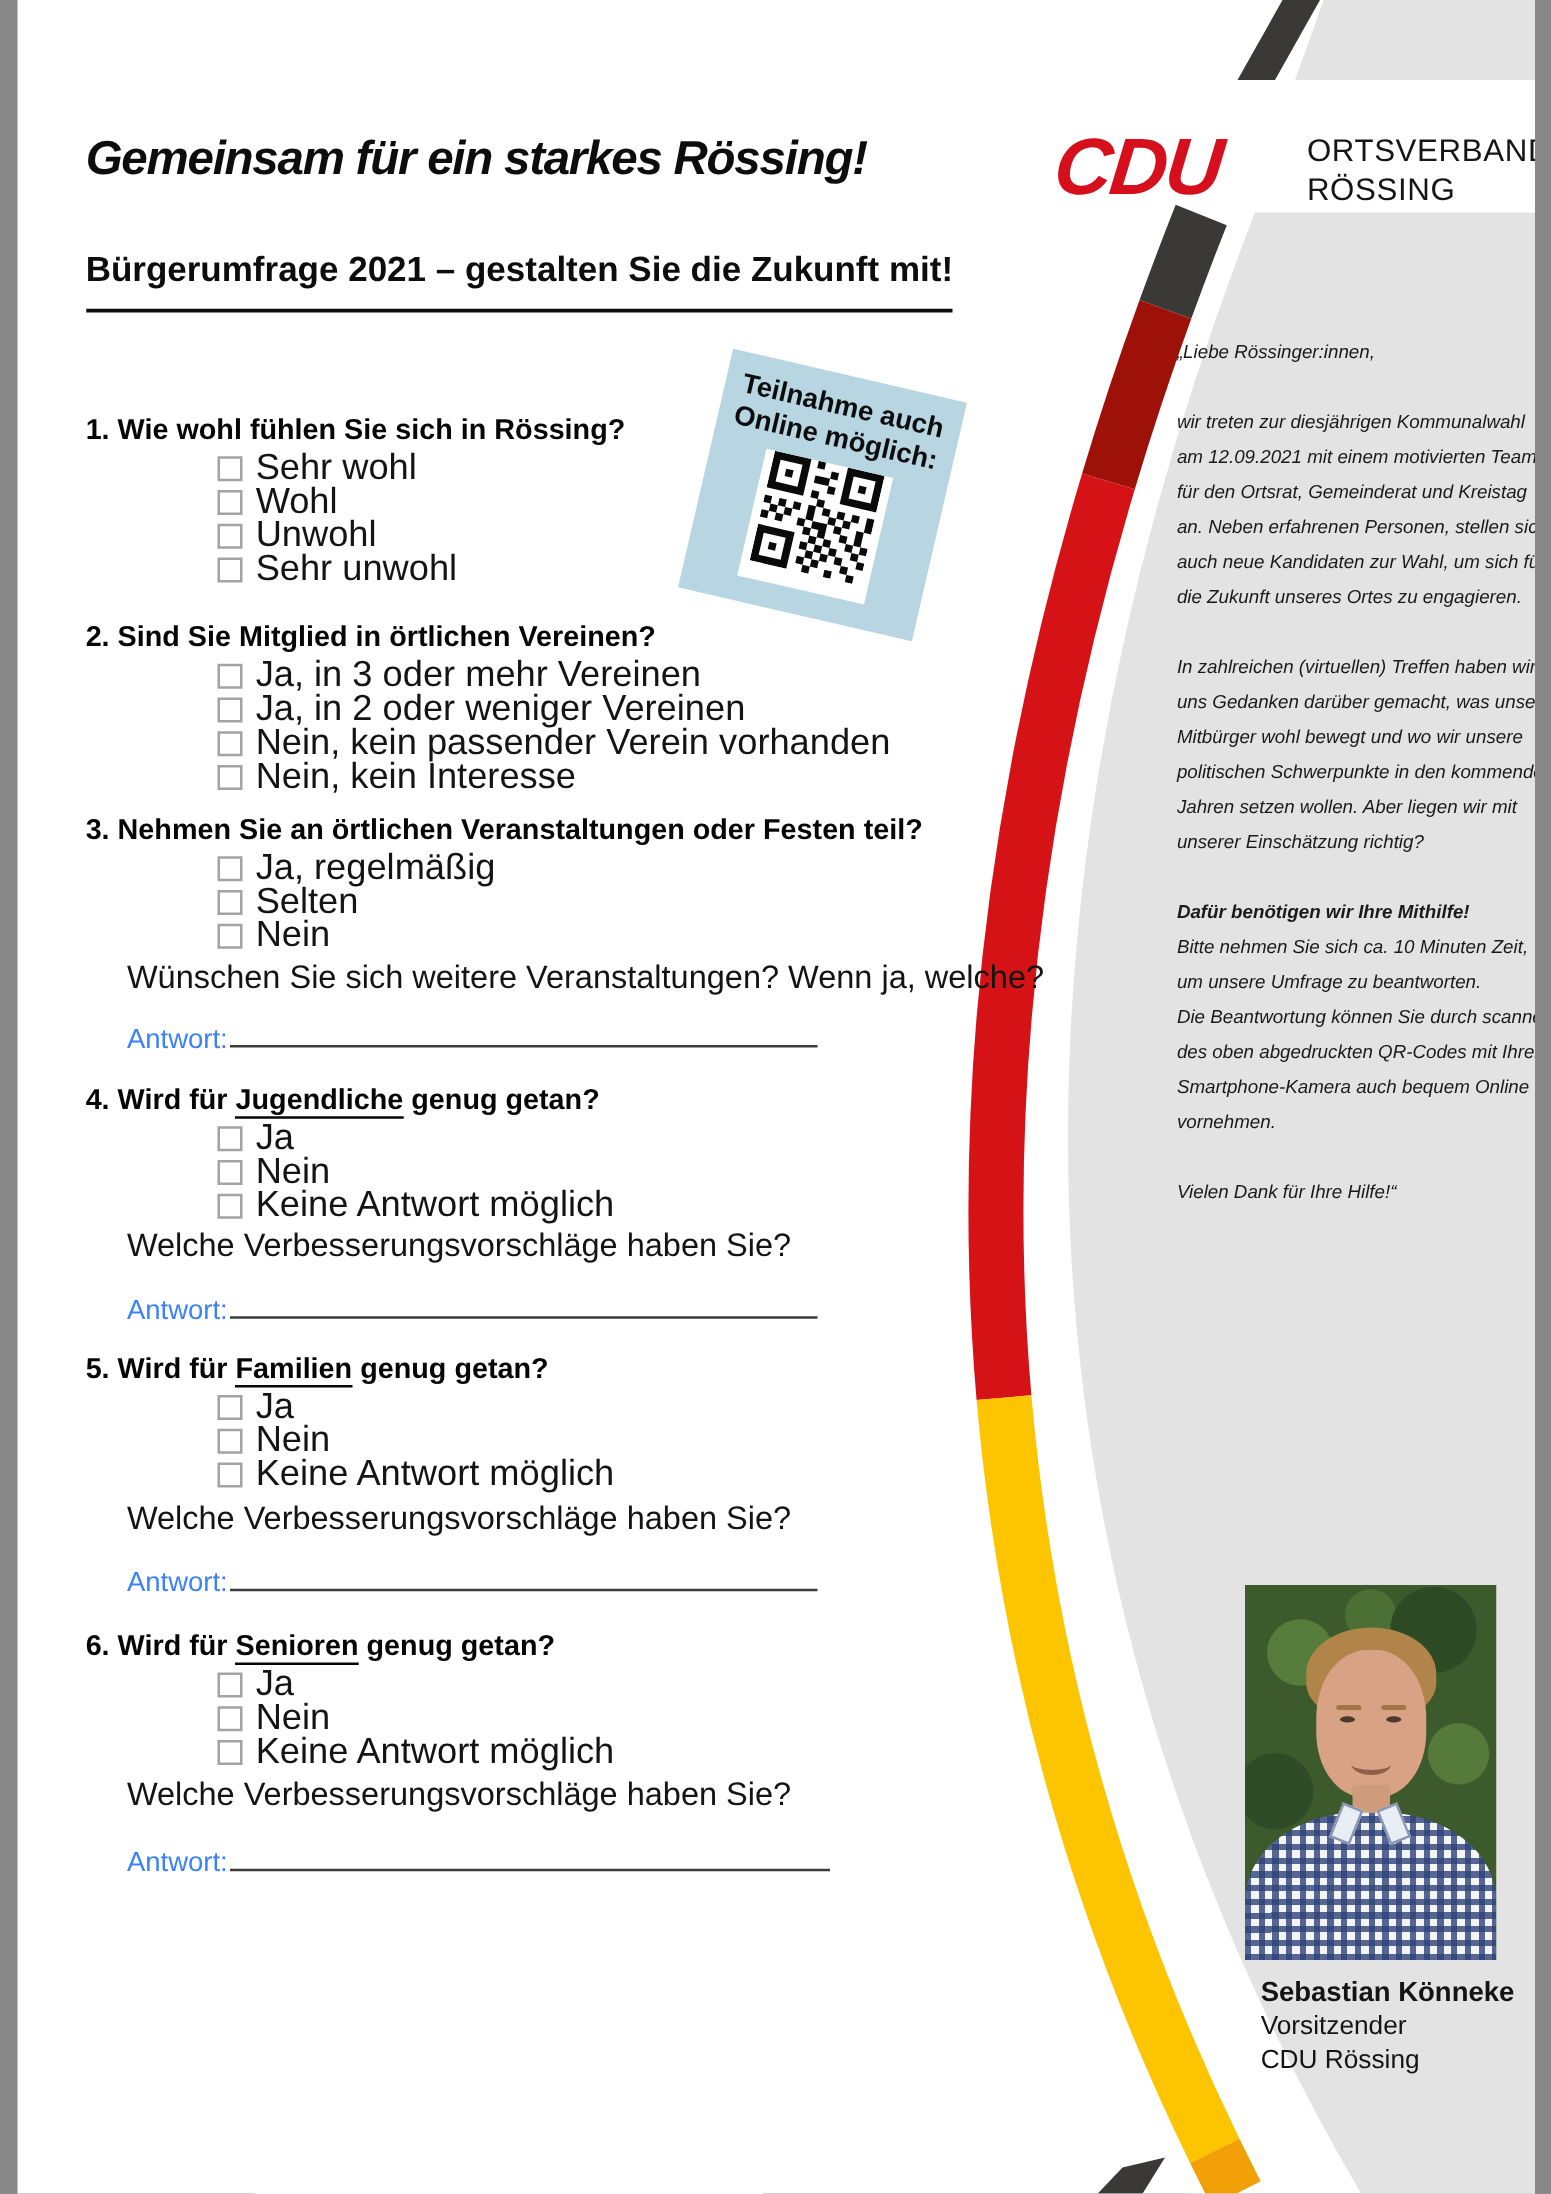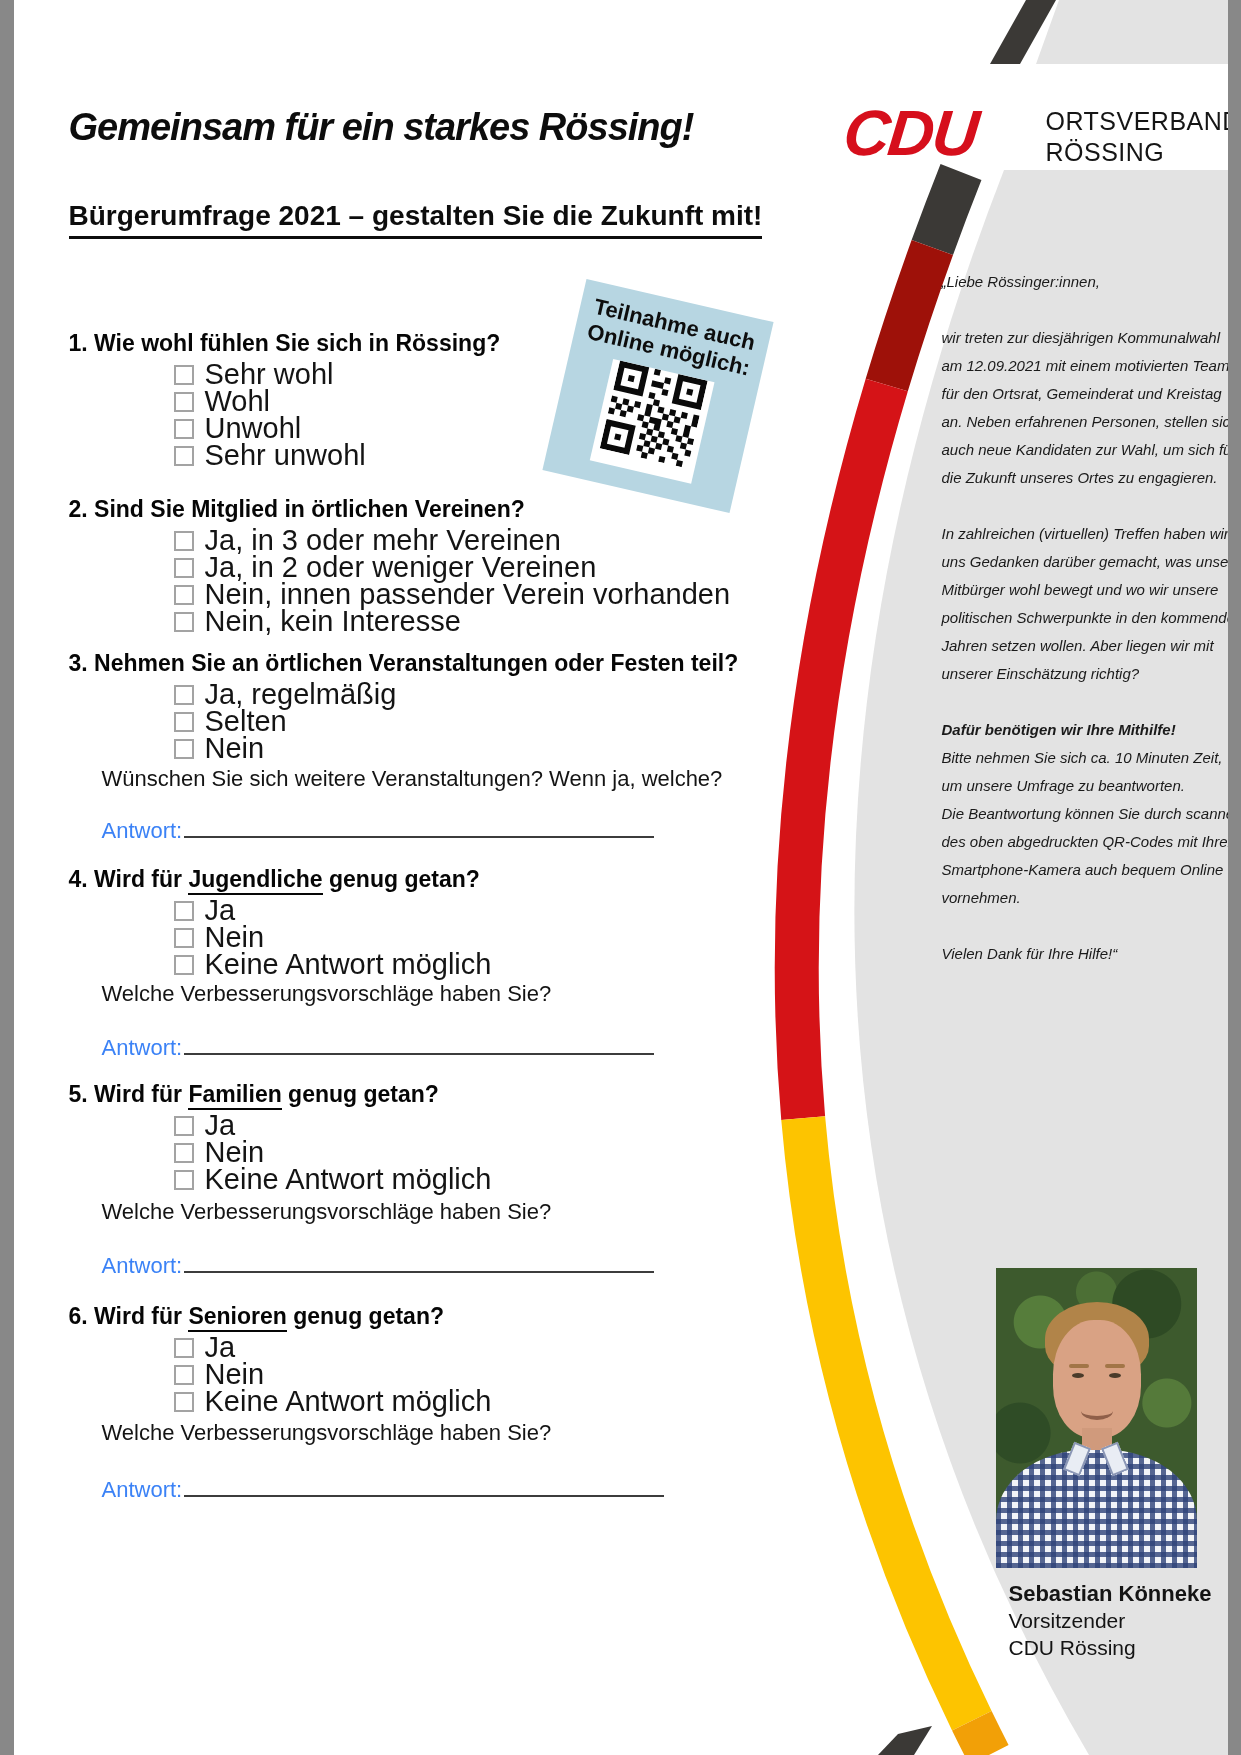--- a/index.html
+++ b/index.html
@@ -5,38 +5,38 @@
   html,body{margin:0;padding:0;background:#888;}
   #page{position:relative;width:1214px;height:1755px;background:#ffffff;overflow:hidden;
         font-family:"Liberation Sans",sans-serif;color:#111;margin:0 auto;}
   .abs{position:absolute;}
   
   #deco{position:absolute;left:0;top:0;width:1241px;height:1755px;pointer-events:none;}
   
   #main-title{left:55px;top:106px;font-size:38px;font-weight:bold;font-style:italic;
               letter-spacing:-1px;color:#0d0d0d;white-space:nowrap;}
   #headline{left:55px;top:200px;font-size:28px;font-weight:bold;color:#0d0d0d;white-space:nowrap;}
-  #headline span{border-bottom:3px solid #0d0d0d;padding-bottom:5px;}
+  #headline span{border-bottom:3px solid #0d0d0d;padding-bottom:16px;}
   #cdu-logo{left:830px;top:96px;font-size:64px;font-weight:900;font-style:italic;
             color:#d60f1c;letter-spacing:-2px;transform:skewX(-6deg);}
   #org-name{left:1032px;top:106px;font-size:25px;line-height:31px;color:#151515;letter-spacing:.5px;}
   
   #online-box{left:548px;top:298px;width:192px;height:196px;background:#b7d6e2;
               transform:rotate(13deg);text-align:center;}
   #online-box .ob-label{font-size:22px;font-weight:bold;line-height:26px;padding-top:12px;color:#0d0d0d;}
   #qr{width:104px;height:104px;background:#ffffff;margin:8px auto 0;padding:0;}
   #qr svg{display:block;margin:7px;}
   
   .question{left:55px;width:700px;}
   .q-head{font-size:23px;font-weight:bold;line-height:30px;margin-bottom:3px;color:#060606;white-space:nowrap;}
   .q-head .u{border-bottom:2px solid #060606;padding-bottom:1px;}
   .opt{display:flex;align-items:center;height:27px;margin-left:105px;}
   .cb{width:16px;height:16px;border:2px solid #a3a3a3;background:#fff;margin-right:11px;flex:0 0 auto;}
   .opt-label{font-size:29px;color:#141414;white-space:nowrap;}
-  .followup{left:88px;font-size:22px;color:#141414;white-space:nowrap;}
+  .followup{left:88px;font-size:26px;color:#141414;white-space:nowrap;}
   .answer{left:88px;font-size:22px;color:#3b82f6;white-space:nowrap;}
   .answer .line{display:inline-block;height:20px;border-bottom:2px solid #3c3c3c;margin-left:2px;}
   
   #letter{left:928px;top:268px;width:302px;font-style:italic;font-size:15px;line-height:28px;color:#1a1a1a;}
   #letter p{margin:0 0 28px 0;}
   #letter p.tight{margin-bottom:0;}
   #letter p.bold{font-weight:bold;}
   
   #photo{left:982px;top:1268px;width:201px;height:300px;overflow:hidden;
          background:#3d5a2d;
@@ -146,21 +146,21 @@
     <div class="opt">
         <span class="cb"></span>
         <span class="opt-label">Ja, in 3 oder mehr Vereinen</span>
       </div>
     <div class="opt">
         <span class="cb"></span>
         <span class="opt-label">Ja, in 2 oder weniger Vereinen</span>
       </div>
     <div class="opt">
         <span class="cb"></span>
-        <span class="opt-label">Nein, innen passender Verein vorhanden</span>
+        <span class="opt-label">Nein, kein passender Verein vorhanden</span>
       </div>
     <div class="opt">
         <span class="cb"></span>
         <span class="opt-label">Nein, kein Interesse</span>
       </div>
   </div>
 
   <div class="abs question" style="top:648px">
     <div class="q-head"><span>3. Nehmen Sie an örtlichen Veranstaltungen oder Festen teil?</span><span class="u"></span><span></span></div>
     <div class="opt">

